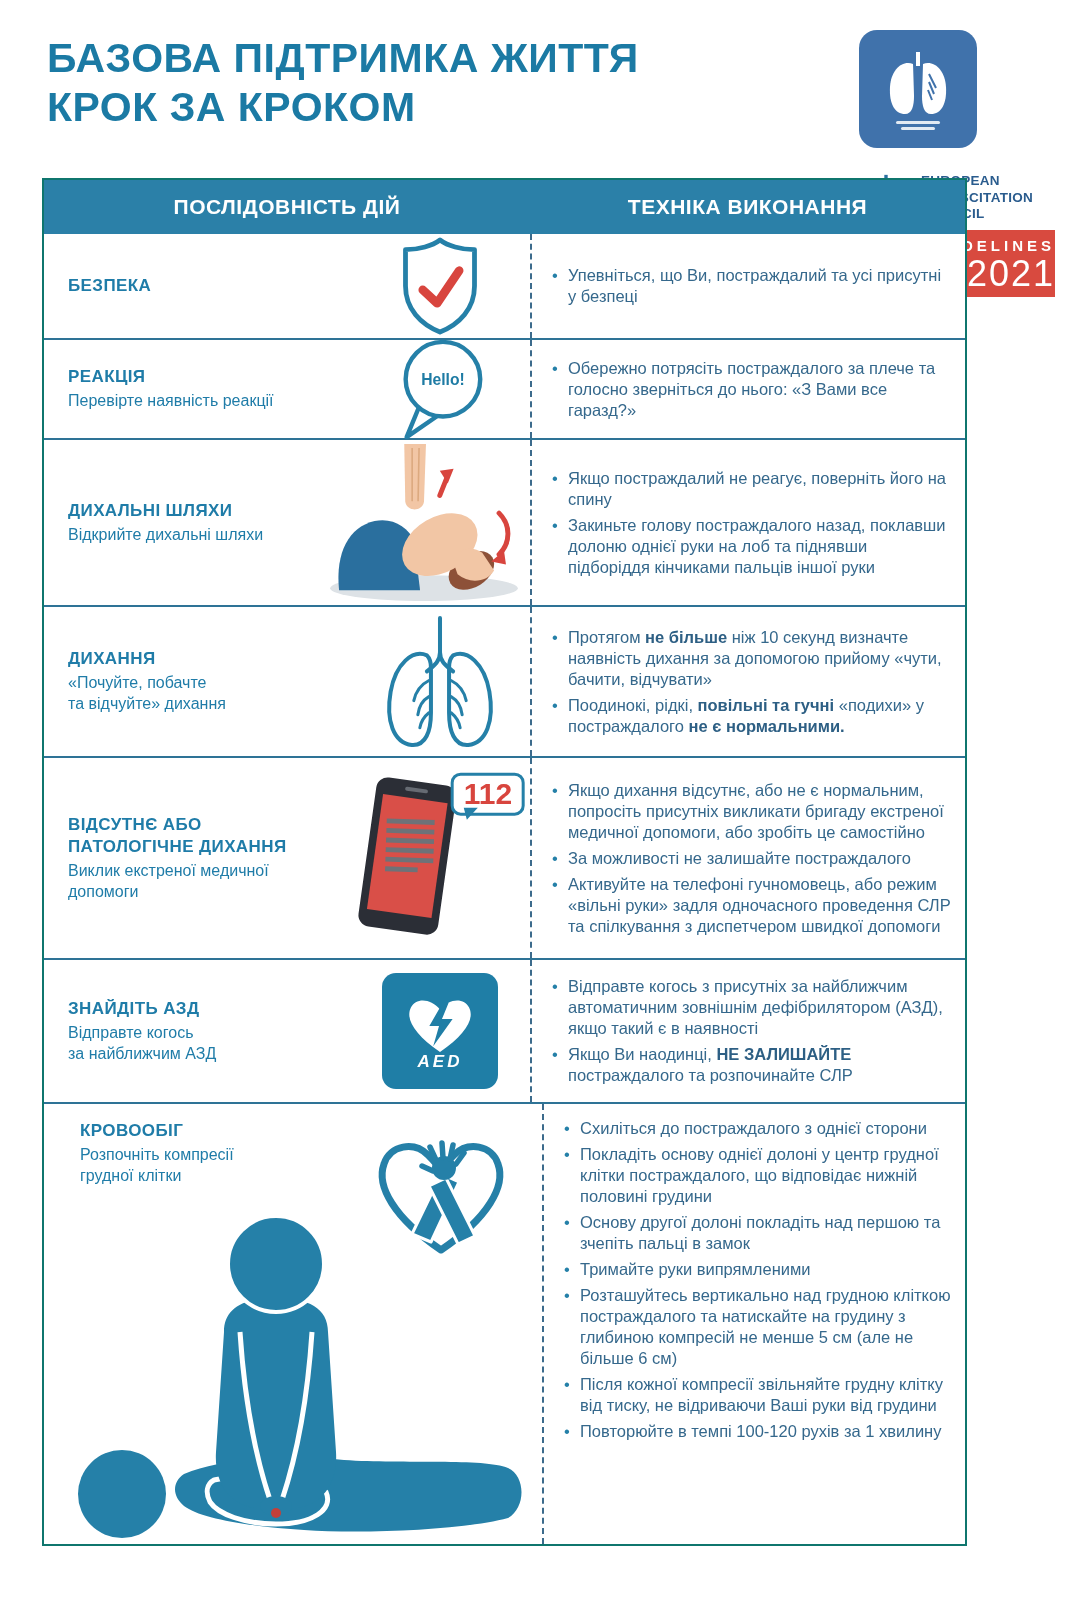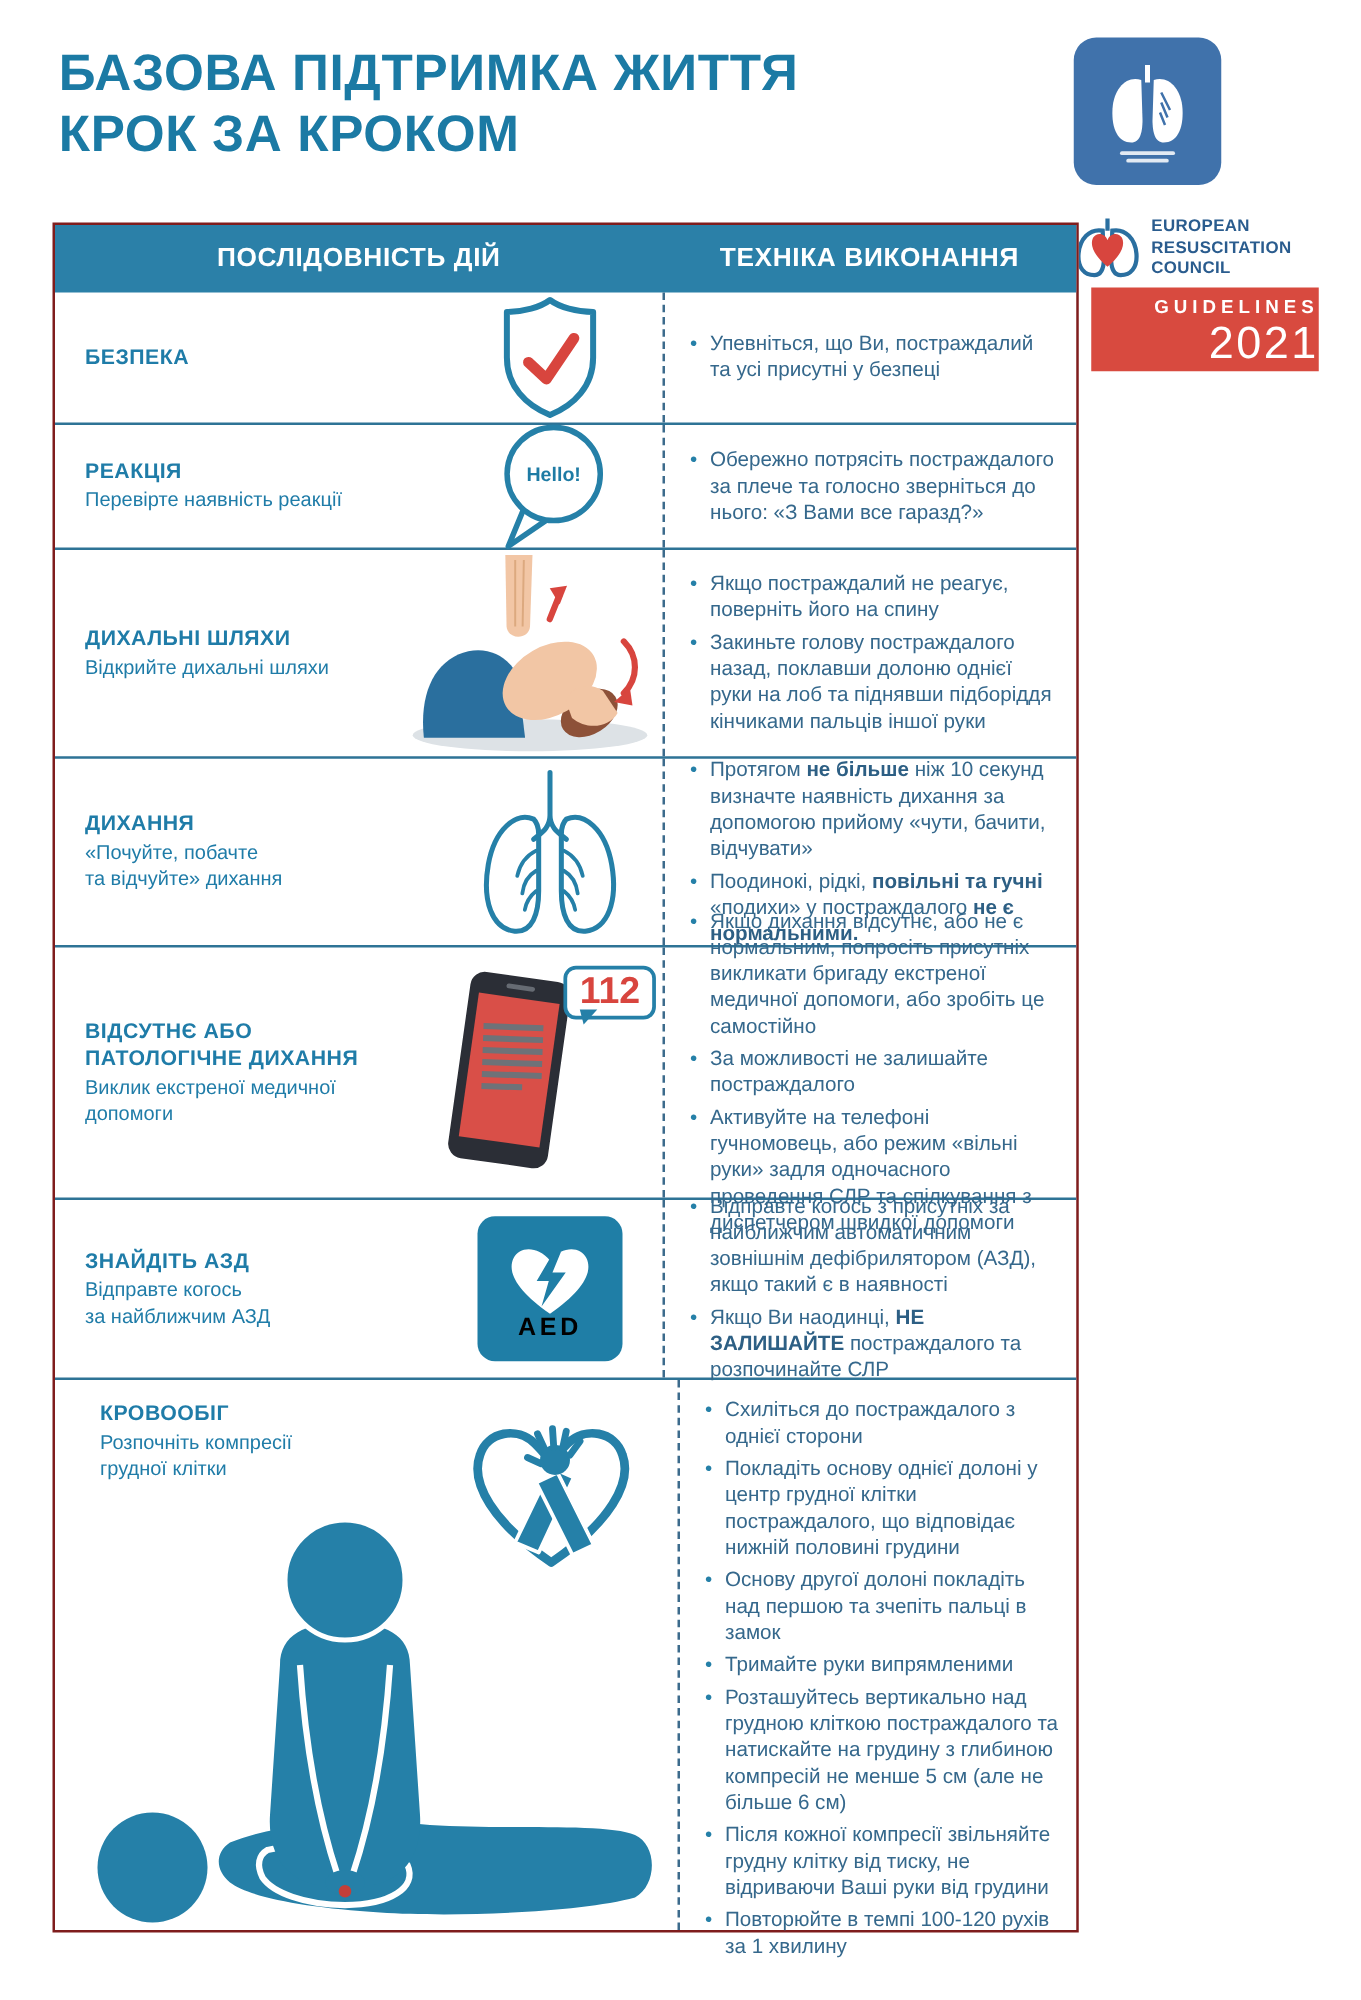--- a/index.html
+++ b/index.html
@@ -15,22 +15,22 @@
   .urc-cap { width:44px; height:3px; background:#fff; opacity:.85; border-radius:2px; margin-top:3px; }
   .erc { width:196px; }
   .erc-top { display:flex; gap:8px; align-items:center; }
   .erc-name { color:#2a5c8e; font-weight:bold; font-size:13.5px; line-height:1.25; letter-spacing:.3px; }
   .guidelines { margin-top:6px; margin-left:14px; width:182px; background:#d84a3f; color:#fff;
                 text-align:right; padding:7px 0 5px; box-sizing:border-box; }
   .g-label { font-size:15px; font-weight:bold; letter-spacing:4px; }
   .g-year  { font-size:36px; line-height:1; letter-spacing:2px; margin-top:2px; }
 
   
-  .table { position:absolute; left:42px; top:178px; width:821px;
-           border:2px solid #7f1d1d; box-sizing:border-box; background:#fff; }
+  .table { position:absolute; left:42px; top:178px; width:925px;
+           border:2px solid #0f766e; box-sizing:border-box; background:#fff; }
   .thead { display:flex; background:#2b80a8; height:54px; }
   .th { display:flex; align-items:center; justify-content:center; color:#fff;
         font-weight:bold; font-size:21px; letter-spacing:.5px; }
   .th1 { width:486px; } .th2 { flex:1; }
 
   .row { display:flex; }
   .row + .row { border-top:2px solid #2e7396; }
   .r1{height:104px} .r2{height:98px} .r3{height:165px} .r4{height:149px}
   .r5{height:200px} .r6{height:142px} .r7{height:440px}
 
@@ -60,21 +60,21 @@
   .phone-wrap { position:relative; transform:rotate(8deg); margin-right:46px; }
   .b112 { position:absolute; top:-14px; right:-62px; background:#fff; border:3.5px solid #2580a8;
           border-radius:10px; padding:1px 10px 2px; font-size:30px; font-weight:bold; color:#d8453e;
           transform:rotate(-8deg); }
   .b112::after { content:""; position:absolute; left:7px; bottom:-14px; width:0; height:0;
                  border:7px solid transparent; border-top:12px solid #2580a8; transform:skewX(-18deg); }
 
   
   .aedbox { width:116px; height:116px; background:#1f7ea6; border-radius:14px;
             display:flex; flex-direction:column; align-items:center; justify-content:center; }
-  .aed-label { color:#000000; font-weight:bold; font-size:20px; letter-spacing:3px; margin-top:-2px; }
+  .aed-label { color:#ffffff; font-weight:bold; font-size:17px; letter-spacing:3px; margin-top:-2px;font-style:italic; }
 </style>
 </head>
 <body>
 
 <div class="page">
 
   <div class="title">БАЗОВА ПІДТРИМКА ЖИТТЯ
 КРОК ЗА КРОКОМ</div>
 
   <div class="logos">

